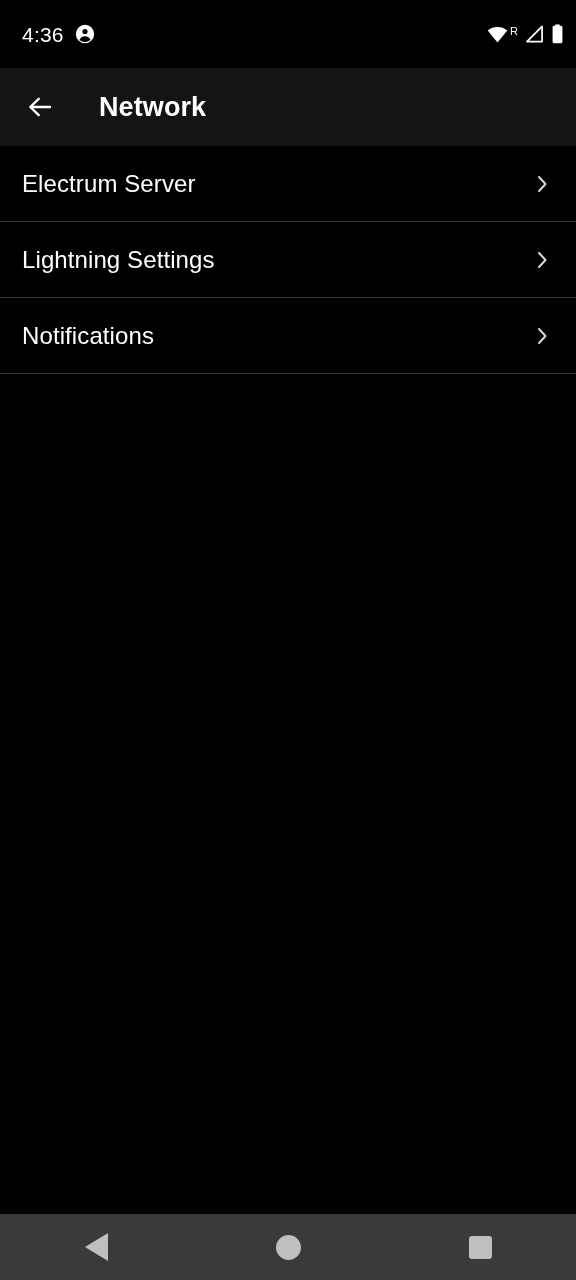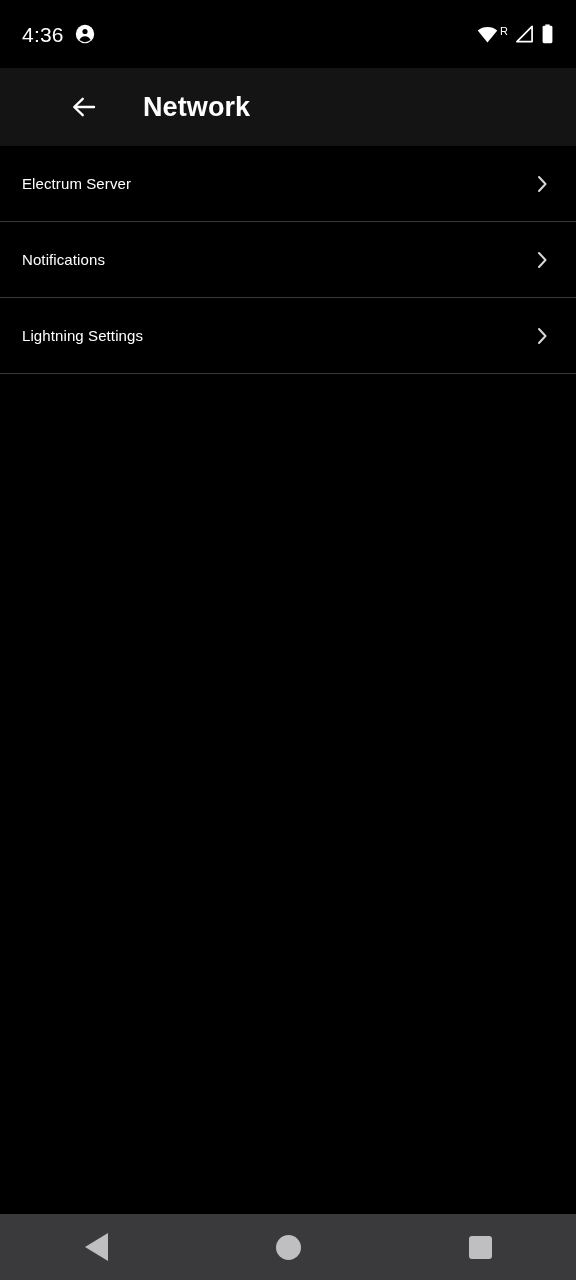--- a/index.html
+++ b/index.html
@@ -9,35 +9,35 @@
     font-family:"Liberation Sans", sans-serif;
     overflow:hidden;
   }
   .screen { position:relative; width:576px; height:1280px; background:#000; }
 
   
   .status-bar {
     position:absolute; top:0; left:0; width:576px; height:68px;
     background:#000;
     display:flex; align-items:center; justify-content:space-between;
-    padding:0 22px 0 22px;
+    padding:0 12px 0 22px;
   }
   .status-left { display:flex; align-items:center; gap:11px; }
   .status-time {
     color:#ffffff; font-size:21px; font-weight:400; letter-spacing:0.2px;
     line-height:1;
   }
   .status-right { display:flex; align-items:center; gap:7px; }
   .icon-svg { display:block; }
 
   
   .app-bar {
     position:absolute; top:68px; left:0; width:576px; height:78px;
     background:#141414;
-    display:flex; align-items:center;padding-left:44px;
+    display:flex; align-items:center;
   }
   .back-btn {
     width:56px; height:56px; margin-left:12px;
     display:flex; align-items:center; justify-content:center;
     cursor:pointer;
   }
   .app-title {
     color:#ffffff; font-size:27px; font-weight:700;
     margin-left:31px; letter-spacing:0.1px;
   }
@@ -45,21 +45,21 @@
   
   .list { position:absolute; top:146px; left:0; width:576px; }
   .row {
     position:relative; width:576px; height:76px;
     background:#000;
     display:flex; align-items:center;
     border-bottom:1px solid #3a3a3a;
     cursor:pointer;
   }
   .row-label {
-    color:#ffffff; font-size:15px; font-weight:400;
+    color:#ffffff; font-size:24px; font-weight:400;
     margin-left:22px; letter-spacing:0.1px;
   }
   .row-chevron {
     position:absolute; right:26px; top:50%; transform:translateY(-50%);
     width:16px; height:20px;
     display:flex; align-items:center; justify-content:center;
   }
 
   
   .row.highlighted .row-label { position:relative; z-index:2; }
@@ -149,30 +149,30 @@
     <div class="row">
       <span class="row-label">Electrum Server</span>
       <span class="row-chevron">
         <svg class="icon-svg" width="13" height="18" viewBox="0 0 12 18">
           <path d="M2.5 2 L9 9 L2.5 16" fill="none" stroke="#d8d8d8" stroke-width="2" stroke-linecap="round" stroke-linejoin="round"></path>
         </svg>
       </span>
     </div>
 
     <div class="row">
-      <span class="row-label">Notifications</span>
+      <span class="row-label">Lightning Settings</span>
       <span class="row-chevron">
         <svg class="icon-svg" width="13" height="18" viewBox="0 0 12 18">
           <path d="M2.5 2 L9 9 L2.5 16" fill="none" stroke="#d8d8d8" stroke-width="2" stroke-linecap="round" stroke-linejoin="round"></path>
         </svg>
       </span>
     </div>
 
     <div class="row">
-      <span class="row-label">Lightning Settings</span>
+      <span class="row-label">Notifications</span>
       <span class="row-chevron">
         <svg class="icon-svg" width="13" height="18" viewBox="0 0 12 18">
           <path d="M2.5 2 L9 9 L2.5 16" fill="none" stroke="#d8d8d8" stroke-width="2" stroke-linecap="round" stroke-linejoin="round"></path>
         </svg>
       </span>
     </div>
 
 
   </div>
 

